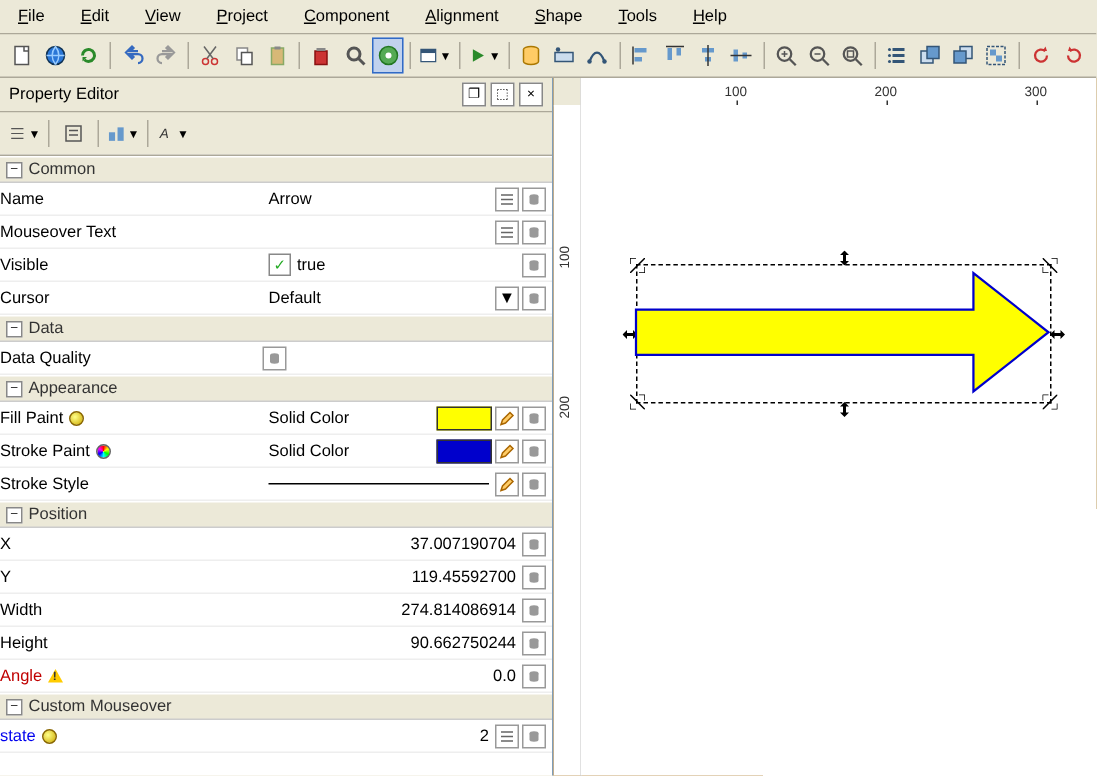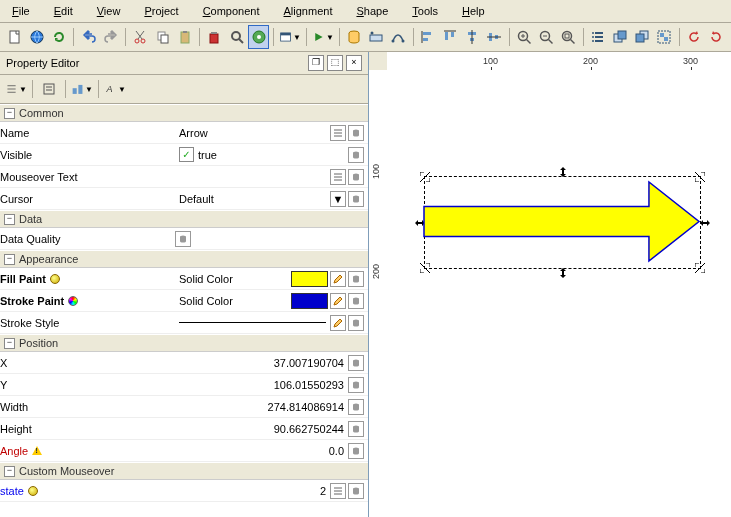--- a/index.html
+++ b/index.html
@@ -18,21 +18,21 @@
 .panel-title .title{flex:1}
 .panel-title .winbtn{width:14px;height:14px;border:1px solid #888;background:#fff;margin-left:3px;font-size:9px;line-height:12px;text-align:center;cursor:default}
 .panel-inner-tb{background:#ece9d8;padding:2px 4px;display:flex;align-items:center;gap:1px}
 .panel-inner-tb .sep{width:1px;height:18px;background:#aca899;margin:0 3px}
 .proplist{flex:1;overflow-y:auto;background:#fff;border-top:1px solid #aca899}
 .group{background:#ece9d8;padding:2px 4px;border-top:1px solid #fff;border-bottom:1px solid #ccc;display:flex;align-items:center;gap:4px}
 .group .tw{width:9px;height:9px;border:1px solid #888;background:#fff;font-size:9px;line-height:7px;text-align:center;cursor:default;color:#333}
 .group .lbl{color:#333}
 .row{display:flex;align-items:center;border-bottom:1px solid #eee;height:21px}
 .rlabel{width:175px;display:flex;align-items:center;gap:4px;color:#000}
-.rlabel.bold{font-weight:bold}
+.rlabel.bold{font-weight:normal}
 .rlabel.red{color:#c00000}
 .rlabel.blue{color:#0000ee}
 .rvalue{flex:1;padding:0 4px;display:flex;align-items:center}
 .ractions{display:flex;align-items:center;gap:2px;padding-right:4px}
 .chip{width:14px;height:14px;border:1px solid #999;background:#fff;display:flex;align-items:center;justify-content:center;cursor:default}
 .chip svg{width:10px;height:10px}
 .swatch{width:35px;height:14px;border:1px solid #333}
 .checkbox{width:13px;height:13px;border:1px solid #888;background:#fff;display:inline-flex;align-items:center;justify-content:center;margin-right:4px}
 .checkbox::after{content:"✓";font-size:10px;color:#2a2}
 .stroke-line{flex:1;height:0;border-top:1px solid #000}
@@ -323,52 +323,52 @@
             </div>
             <div class="chip">
               <svg viewBox="0 0 10 10">
                 <ellipse cx="5" cy="3" rx="3" ry="1.5" fill="#999"></ellipse>
                 <path d="M2 3v4c0 1 1 1.5 3 1.5s3-.5 3-1.5V3" fill="#999"></path>
               </svg>
             </div>
           </div>
       </div>
       <div class="row">
+        <div class="rlabel">Mouseover Text</div>
+        <div class="rvalue"></div>
+        <div class="ractions">
+            <div class="chip">
+              <svg viewBox="0 0 10 10">
+                <path d="M1 2h8M1 5h8M1 8h8" stroke="#666"></path>
+              </svg>
+            </div>
+            <div class="chip">
+              <svg viewBox="0 0 10 10">
+                <ellipse cx="5" cy="3" rx="3" ry="1.5" fill="#999"></ellipse>
+                <path d="M2 3v4c0 1 1 1.5 3 1.5s3-.5 3-1.5V3" fill="#999"></path>
+              </svg>
+            </div>
+          </div>
+      </div>
+      <div class="row">
         <div class="rlabel">Visible</div>
         <div class="rvalue">
             <span class="checkbox"></span>
             <span>true</span>
           </div>
         <div class="ractions">
             <div class="chip">
               <svg viewBox="0 0 10 10">
                 <ellipse cx="5" cy="3" rx="3" ry="1.5" fill="#999"></ellipse>
                 <path d="M2 3v4c0 1 1 1.5 3 1.5s3-.5 3-1.5V3" fill="#999"></path>
               </svg>
             </div>
           </div>
       </div>
       <div class="row">
-        <div class="rlabel">Mouseover Text</div>
-        <div class="rvalue"></div>
-        <div class="ractions">
-            <div class="chip">
-              <svg viewBox="0 0 10 10">
-                <path d="M1 2h8M1 5h8M1 8h8" stroke="#666"></path>
-              </svg>
-            </div>
-            <div class="chip">
-              <svg viewBox="0 0 10 10">
-                <ellipse cx="5" cy="3" rx="3" ry="1.5" fill="#999"></ellipse>
-                <path d="M2 3v4c0 1 1 1.5 3 1.5s3-.5 3-1.5V3" fill="#999"></path>
-              </svg>
-            </div>
-          </div>
-      </div>
-      <div class="row">
         <div class="rlabel">Cursor</div>
         <div class="rvalue">Default</div>
         <div class="ractions">
             <div class="chip">▼</div>
             <div class="chip">
               <svg viewBox="0 0 10 10">
                 <ellipse cx="5" cy="3" rx="3" ry="1.5" fill="#999"></ellipse>
                 <path d="M2 3v4c0 1 1 1.5 3 1.5s3-.5 3-1.5V3" fill="#999"></path>
               </svg>
             </div>
@@ -468,21 +468,21 @@
             <div class="chip">
               <svg viewBox="0 0 10 10">
                 <ellipse cx="5" cy="3" rx="3" ry="1.5" fill="#999"></ellipse>
                 <path d="M2 3v4c0 1 1 1.5 3 1.5s3-.5 3-1.5V3" fill="#999"></path>
               </svg>
             </div>
           </div>
         </div>
       <div class="row">
           <div class="rlabel">Y</div>
-          <div class="rvalue" style="justify-content:flex-end">106.01550293</div>
+          <div class="rvalue" style="justify-content:flex-end">119.45592700</div>
           <div class="ractions">
             <div class="chip">
               <svg viewBox="0 0 10 10">
                 <ellipse cx="5" cy="3" rx="3" ry="1.5" fill="#999"></ellipse>
                 <path d="M2 3v4c0 1 1 1.5 3 1.5s3-.5 3-1.5V3" fill="#999"></path>
               </svg>
             </div>
           </div>
         </div>
       <div class="row">

